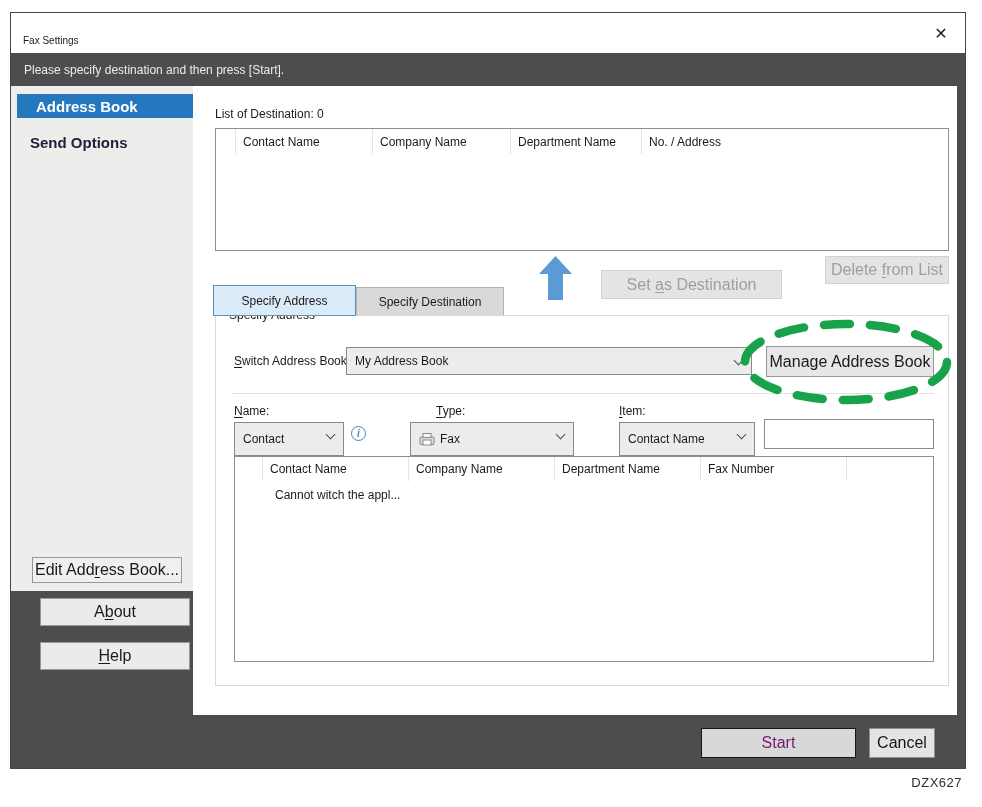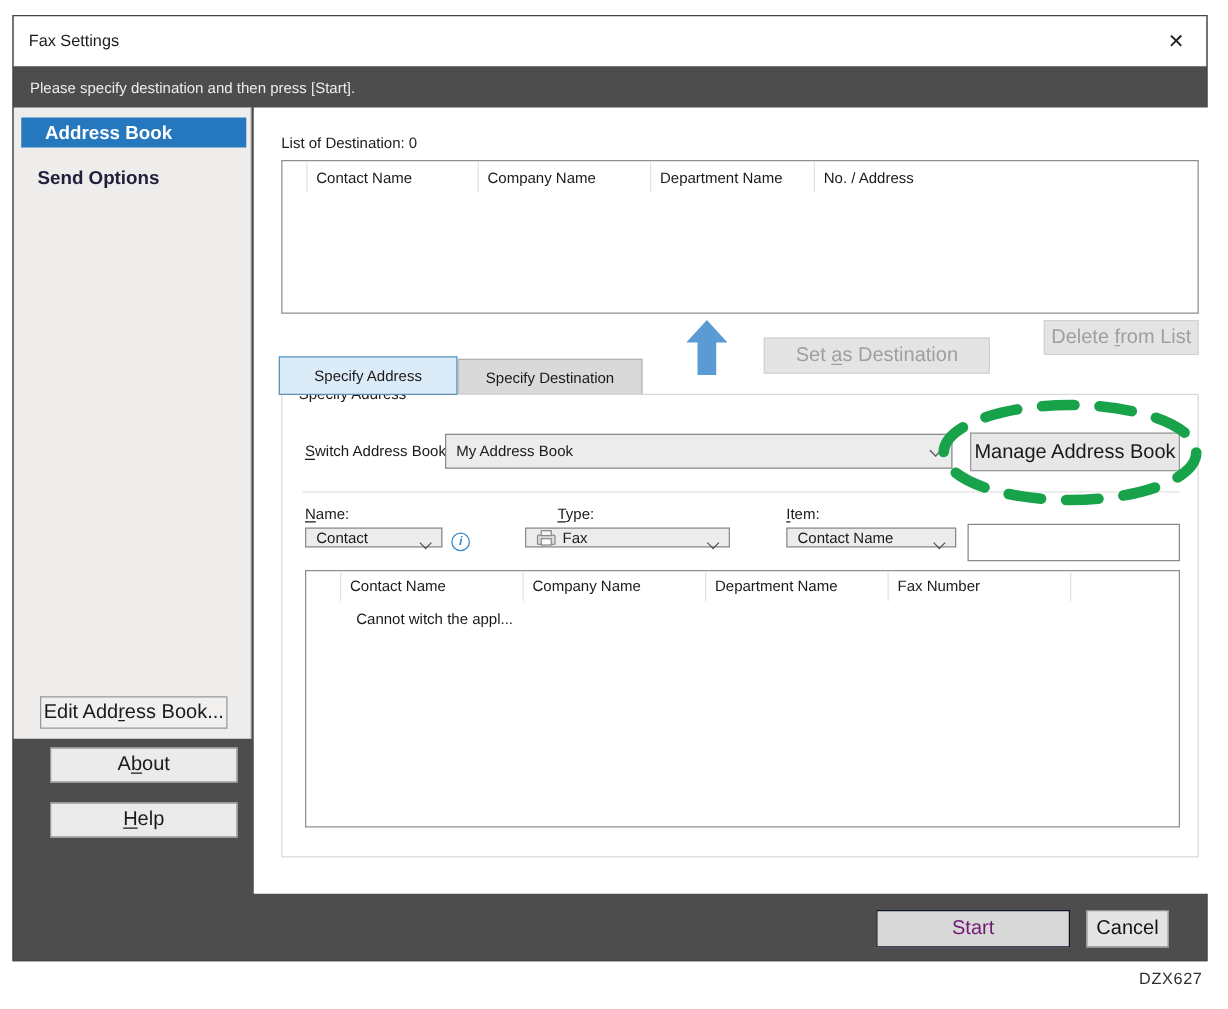--- a/index.html
+++ b/index.html
@@ -6,21 +6,21 @@
   html, body { width: 982px; height: 807px; }
   body {
     position: relative; background: #ffffff; overflow: hidden;
     font-family: "Liberation Sans", sans-serif; color: #1a1a1a;
   }
   .dialog { position: absolute; left: 10px; top: 12px; width: 956px; height: 757px;
     background: #4d4d4d; border: 1px solid #454545; }
 
   
   .titlebar { position: absolute; left: 0; top: 0; right: 0; height: 40px; background: #fff; }
-  .title { position: absolute; left: 12px; top: 0; line-height: 40px; font-size: 13px; color: #1b1b1b; }
+  .title { position: absolute; left: 12px; top: 8px; line-height: 40px; font-size: 10px; color: #1b1b1b; }
   .close-btn { position: absolute; right: 6px; top: 4px; width: 36px; height: 32px;
     display: flex; align-items: center; justify-content: center;
     font-size: 16px; color: #222; cursor: pointer; background: transparent; border: none; }
 
   
   .msgbar { position: absolute; left: 0; top: 40px; right: 0; height: 33px;
     display: flex; align-items: center; padding-left: 13px; font-size: 12px; color: #ececec; }
 
   
   .sidebar { position: absolute; left: 0; top: 73px; width: 190px; height: 505px;
@@ -34,21 +34,21 @@
   .btn { display: flex; align-items: center; justify-content: center;
     background: #ebebeb; border: 1px solid #989898; font-size: 16px; color: #1a1a1a;
     cursor: pointer; font-family: inherit; }
   .btn-disabled { background: #e4e4e4; border: 1px solid #d2d2d2; color: #9f9f9f; cursor: default; }
 
   .edit-btn { position: absolute; left: 21px; top: 471px; width: 150px; height: 26px; background: #f1f0ef; }
   .about-btn { position: absolute; left: 29px; top: 585px; width: 150px; height: 28px; }
   .help-btn  { position: absolute; left: 29px; top: 629px; width: 150px; height: 28px; }
 
   
-  .main { position: absolute; left: 192px; top: 73px; width: 764px; height: 629px; background: #fff; }
+  .main { position: absolute; left: 182px; top: 73px; width: 764px; height: 629px; background: #fff; }
   .list-label { position: absolute; left: 22px; top: 21px; font-size: 12px; }
 
   .table { position: absolute; background: #fff; border: 1px solid #8f8f8f; }
   .table-top { left: 22px; top: 42px; width: 734px; height: 123px; }
   .thead { display: flex; height: 25px; }
   .th { font-size: 12px; display: flex; align-items: center; padding-left: 7px;
     border-right: 1px solid #e4e4e4; cursor: pointer; white-space: nowrap; overflow: hidden; }
   .w-sel { width: 20px; } .w1 { width: 137px; } .w2 { width: 138px; } .w3 { width: 131px; }
   .w-last { flex: 1; border-right: none; }
 
@@ -66,21 +66,21 @@
   .groupbox { position: absolute; left: 22px; top: 229px; width: 734px; height: 371px;
     border: 1px solid #d9d9d9; }
   .groupbox-label { position: absolute; left: 9px; top: -8px; background: #fff;
     padding: 0 4px; font-size: 12px; }
 
   .fieldlabel { position: absolute; font-size: 12px; white-space: nowrap; }
   .switch-label { left: 18px; top: 38px; }
   .name-label { left: 18px; top: 88px; } .type-label { left: 194px; top: 88px; margin-left: 26px; }
   .item-label { left: 403px; top: 88px; }
 
-  .combo { position: absolute; height: 16px; background: #ececec; border: 1px solid #8a8a8a;
+  .combo { position: absolute; height: 34px; background: #ececec; border: 1px solid #8a8a8a;
     display: flex; align-items: center; font-size: 12px; padding-left: 8px; cursor: pointer; }
   .chev { position: absolute; right: 9px; top: 8px; width: 7px; height: 7px;
     border-right: 1.5px solid #4f4f4f; border-bottom: 1.5px solid #4f4f4f;
     transform: rotate(45deg); }
   .combo-addressbook { left: 130px; top: 31px; width: 406px; height: 28px; }
   .combo-addressbook .chev { top: 9px; }
   .combo-name { left: 18px; top: 106px; width: 110px; }
   .combo-type { left: 194px; top: 106px; width: 164px; }
   .combo-item { left: 403px; top: 106px; width: 136px; }
   .fax-icon { display: inline-flex; margin-right: 5px; }

